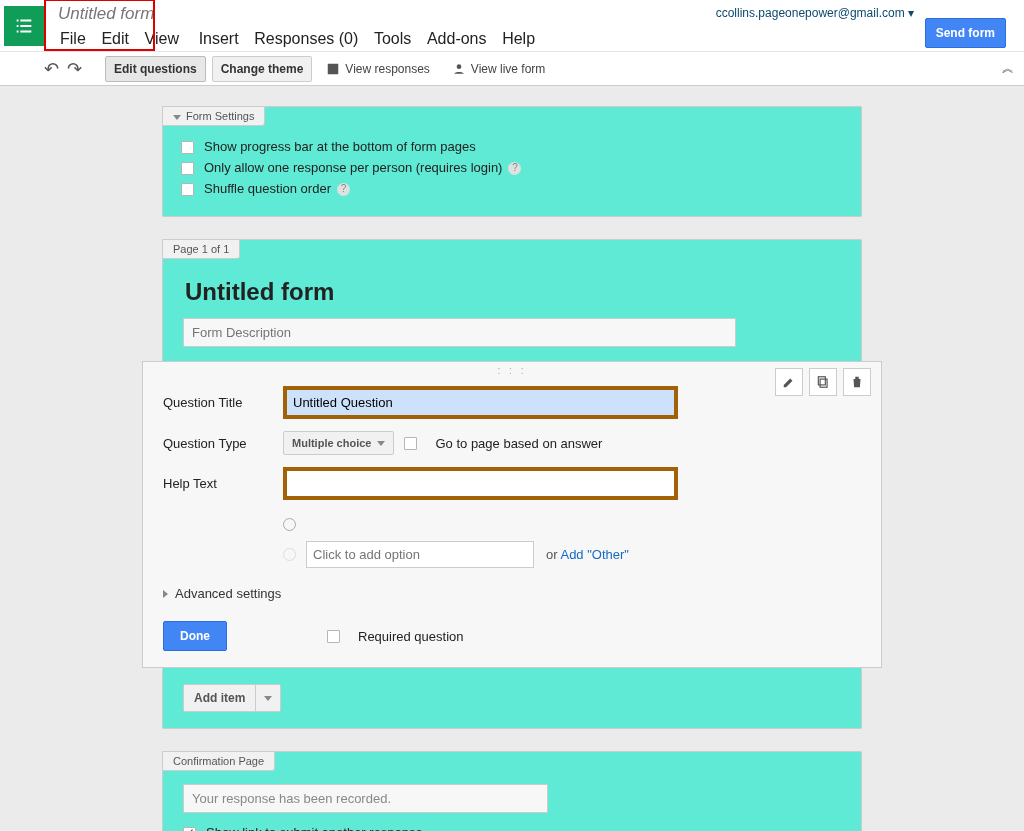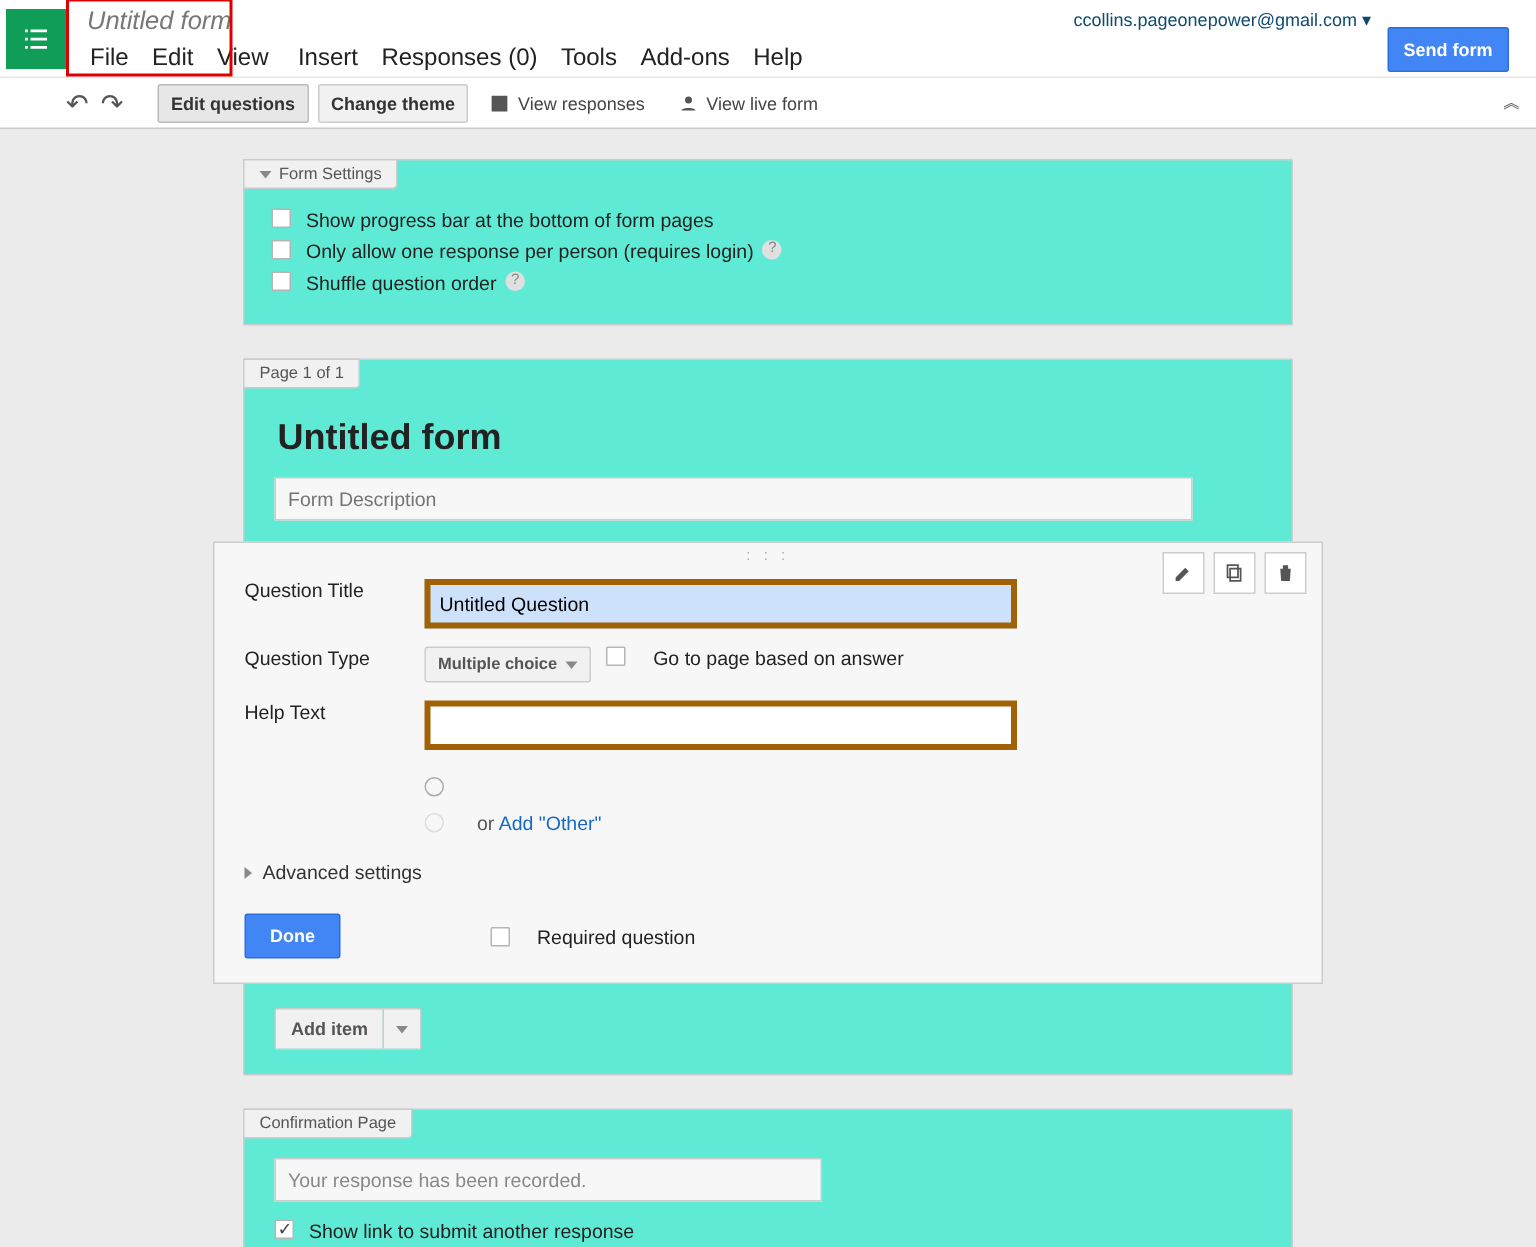--- a/index.html
+++ b/index.html
@@ -135,21 +135,21 @@
     width: 0; height: 0;
     border-left: 4px solid transparent;
     border-right: 4px solid transparent;
     border-top: 5px solid #888;
     margin-right: 5px;
     vertical-align: middle;
   }
   .form-settings-body { padding: 32px 18px 14px; }
   .setting-row {
     display: flex;
-    align-items: flex-start;
+    align-items: flex-end;
     font-size: 13px;
     color: #222;
     margin-bottom: 6px;
   }
   .checkbox {
     width: 13px; height: 13px;
     border: 1px solid #b5b5b5;
     border-radius: 1px;
     margin-right: 10px;
     flex-shrink: 0;
@@ -172,21 +172,21 @@
     text-align: center;
     margin-left: 6px;
   }
   .page-body { padding: 32px 20px 14px; }
   .form-title-h {
     font-size: 24px;
     font-weight: bold;
     margin: 6px 0 12px 2px;
   }
   .desc-input {
-    width: 612px;
+    width: 553px;
     border: 1px solid #ccc;
     background: #f7f7f7;
     color: #999;
     font-size: 13px;
     padding: 6px 8px;
   }
   .question-card {
     border: 1px solid #ccc;
     margin: 0 -21px;
     background: #f7f7f7;
@@ -212,21 +212,21 @@
     border: 1px solid #ccc;
     background: #fff;
     display: flex;
     align-items: center;
     justify-content: center;
     cursor: pointer;
   }
   .icon-btn svg { width: 14px; height: 14px; fill: #555; }
   .q-row {
     display: flex;
-    align-items: flex-start;
+    align-items: center;
     margin-bottom: 12px;
   }
   .q-label {
     width: 120px;
     font-size: 13px;
     color: #222;
   }
   .q-input {
     border: 4px solid #a16207;
     background: #fff;
@@ -460,20 +460,21 @@
       <div class="q-row">
         <div class="q-label">Help Text</div>
         <input class="q-input" style="">
       </div>
       <div class="options-block">
         <div class="opt-row">
           <div class="radio"></div>
         </div>
         <div class="opt-row">
           <div class="radio dis"></div>
+          <input class="opt-input" style="color: rgb(170, 170, 170);" placeholder="Click to add option">
           <div class="opt-side">
             <span>or </span><a href="#">Add "Other"</a>
           </div>
         </div>
       </div>
       <div class="adv">
           <span class="tri2"></span>
           <span>Advanced settings</span>
         </div>
       <div class="done-row">

